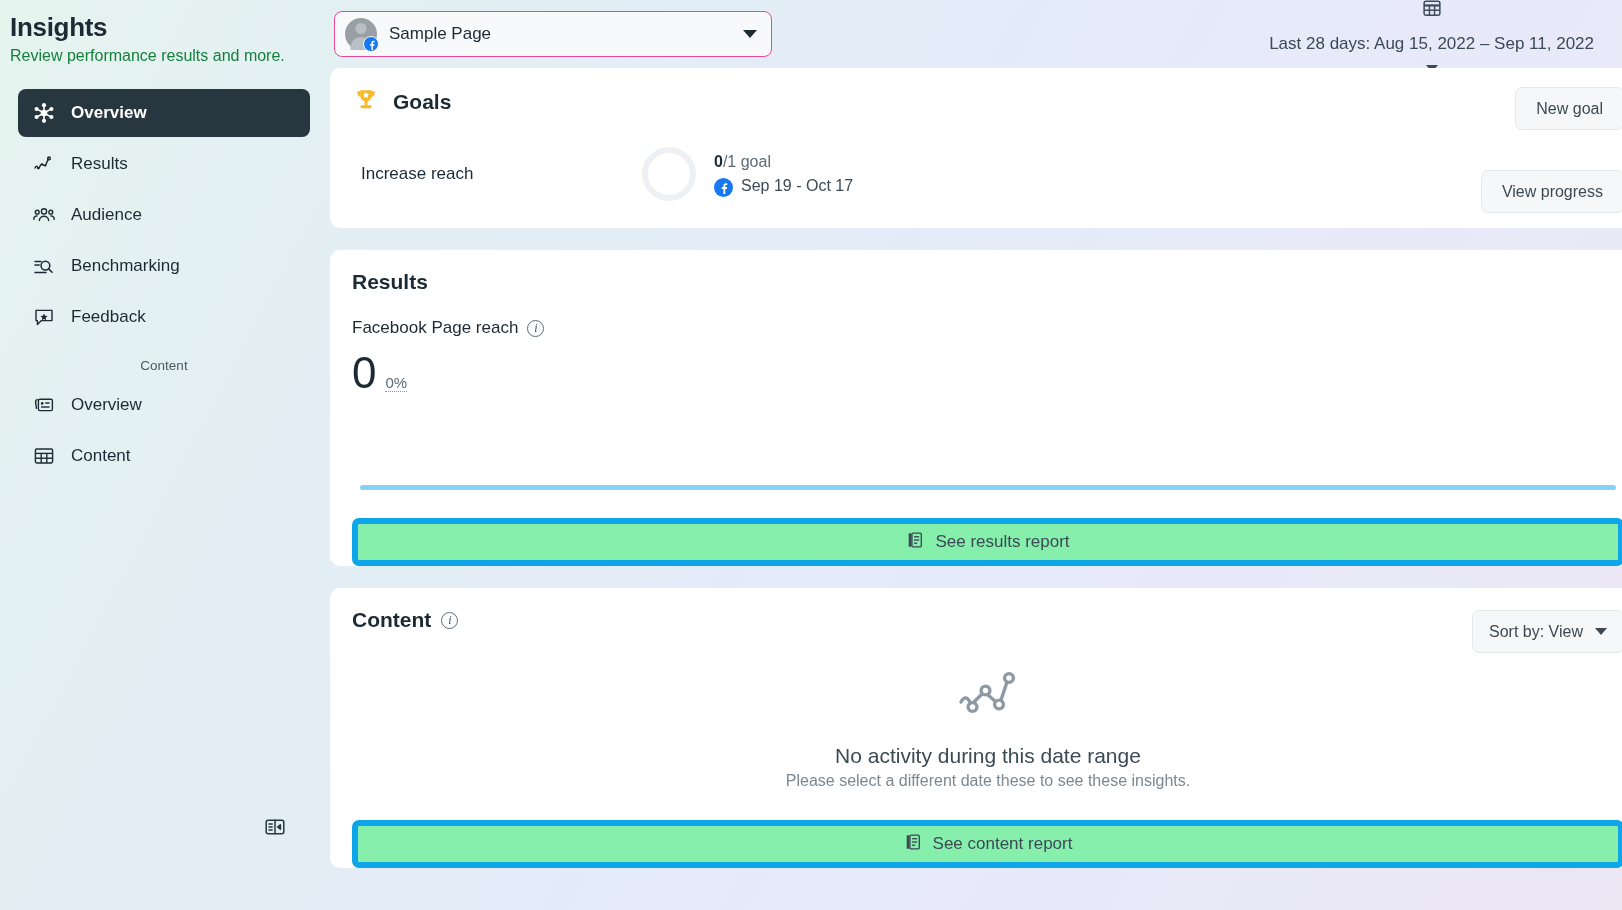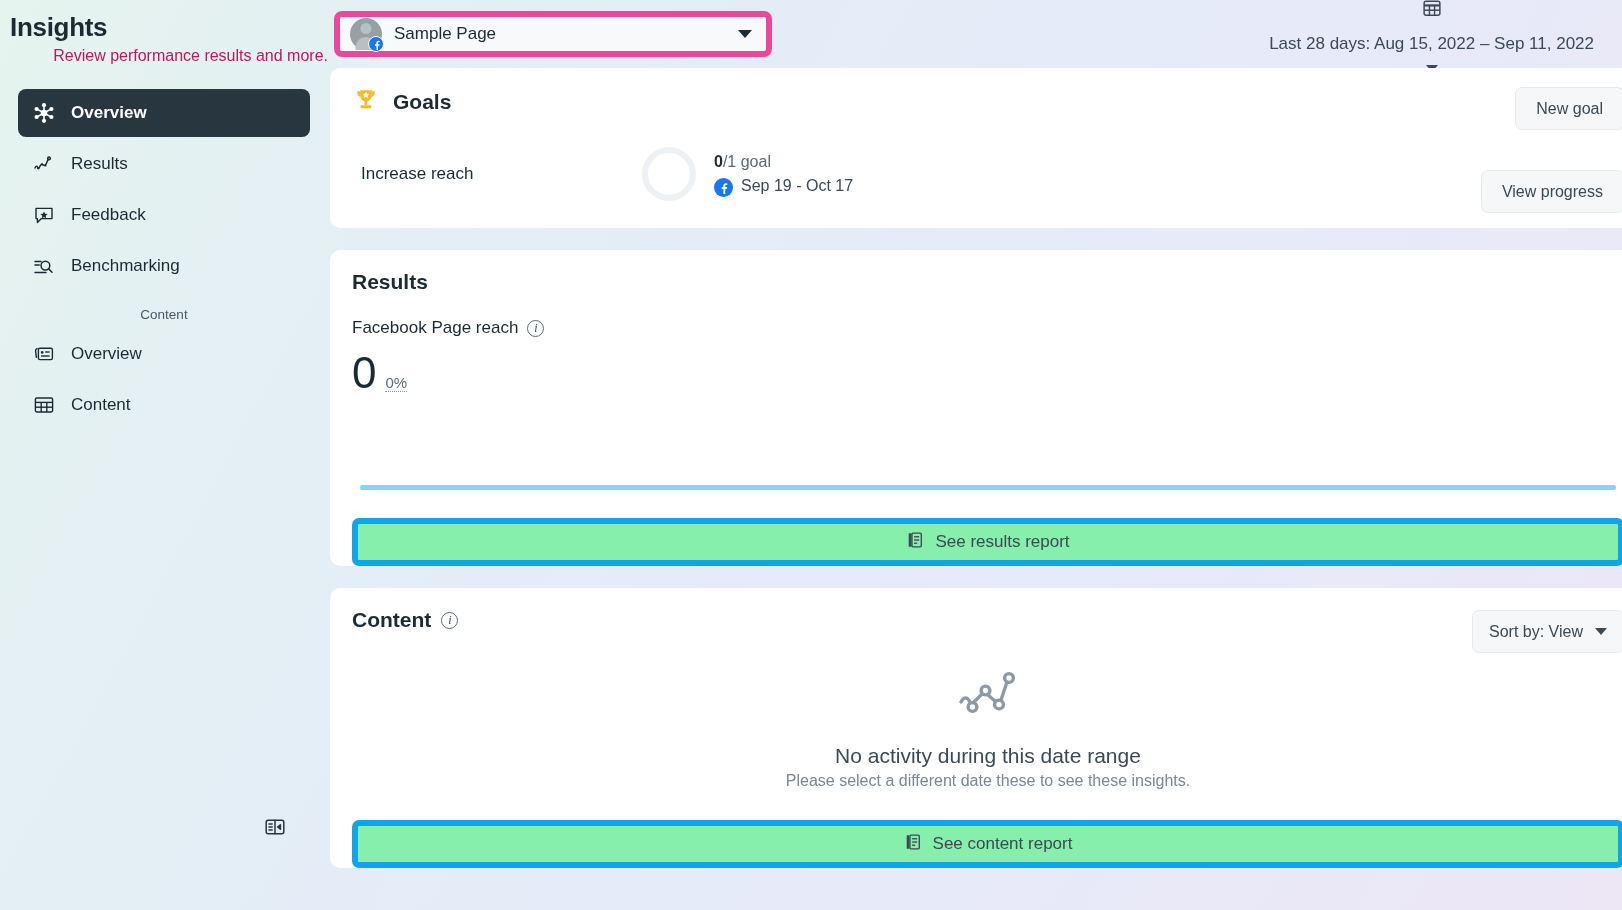--- a/index.html
+++ b/index.html
@@ -35,24 +35,23 @@
   }
   .brand-title {
     font-size: 26px;
     font-weight: bold;
     color: #1c2b33;
     letter-spacing: -0.3px;
     line-height: 34px;
   }
   .brand-sub {
     font-size: 16px;
-    color: #be185d;
+    color: #15803d;
     line-height: 22px;
     margin-top: 1px;
-    text-align: right;
   }
   .nav {
     margin-top: 22px;
     padding: 0 18px 0 18px;
     text-align: center;
   }
   .nav-item {
     display: flex;
     align-items: center;
     gap: 15px;
@@ -104,21 +103,21 @@
     height: 68px;
     display: flex;
     align-items: center;
     padding: 0 28px 0 6px;
     position: relative;
   }
   .page-select {
     width: 438px;
     height: 46px;
     background: #f7f9fa;
-    border: 6px solid #ec4899;
+    border: 1px solid #ec4899;
     border-radius: 8px;
     display: flex;
     align-items: center;
     padding: 0 14px 0 10px;
     cursor: pointer;
     gap: 12px;
   }
   .avatar {
     width: 32px; height: 32px;
     border-radius: 50%;
@@ -406,42 +405,55 @@
           <path d="M3 16c1-2.4 2.2-2.4 3 0 .8 2.2 2-3 3.4-3.6 1.3-.6 2.2 1.6 3.6 1 1.4-.6 2-4.4 3.4-6.2"></path>
           <circle cx="6.2" cy="16.2" r="1.1" fill="#1c2b33" stroke="none"></circle>
           <circle cx="10" cy="12.4" r="1.1" fill="#1c2b33" stroke="none"></circle>
           <circle cx="13.4" cy="13.4" r="1.1" fill="#1c2b33" stroke="none"></circle>
           <circle cx="17" cy="6.4" r="1.3"></circle>
         </svg>
       </span>
       <span class="nav-label">Results</span>
     </div>
 
-
     <div class="nav-item">
       <span class="ico">
-        <svg width="24" height="24" viewBox="0 0 24 24" fill="none" stroke="#1c2b33" stroke-width="1.4" stroke-linejoin="round">
-          <path d="M4 5.4h16v10.2H9.4L5.4 19.4v-3.8H4z"></path>
-          <path d="M12 8.4l1.1 2.3 2.5.3-1.9 1.7.5 2.5-2.2-1.3-2.2 1.3.5-2.5-1.9-1.7 2.5-.3z" fill="#1c2b33" stroke="none"></path>
-        </svg>
-      </span>
-      <span class="nav-label">Feedback</span>
+        <svg width="24" height="24" viewBox="0 0 24 24" fill="none" stroke="#1c2b33" stroke-width="1.4" stroke-linecap="round">
+          <circle cx="12" cy="8.4" r="2.6"></circle>
+          <path d="M7.4 17.6c0-2.6 2.1-4.3 4.6-4.3s4.6 1.7 4.6 4.3"></path>
+          <circle cx="5.2" cy="9.2" r="1.9"></circle>
+          <path d="M1.8 16.4c0-2.1 1.5-3.5 3.4-3.5"></path>
+          <circle cx="18.8" cy="9.2" r="1.9"></circle>
+          <path d="M22.2 16.4c0-2.1-1.5-3.5-3.4-3.5"></path>
+        </svg>
+      </span>
+      <span class="nav-label">Audience</span>
     </div>
 
     <div class="nav-item">
       <span class="ico">
         <svg width="24" height="24" viewBox="0 0 24 24" fill="none" stroke="#1c2b33" stroke-width="1.5" stroke-linecap="round">
           <line x1="3" y1="7.6" x2="9" y2="7.6"></line>
           <line x1="3" y1="11" x2="7.2" y2="11"></line>
           <circle cx="13.4" cy="11.6" r="4.4"></circle>
           <line x1="16.7" y1="14.9" x2="20" y2="18.2"></line>
           <line x1="3" y1="18.6" x2="14" y2="18.6"></line>
         </svg>
       </span>
       <span class="nav-label">Benchmarking</span>
+    </div>
+
+    <div class="nav-item">
+      <span class="ico">
+        <svg width="24" height="24" viewBox="0 0 24 24" fill="none" stroke="#1c2b33" stroke-width="1.4" stroke-linejoin="round">
+          <path d="M4 5.4h16v10.2H9.4L5.4 19.4v-3.8H4z"></path>
+          <path d="M12 8.4l1.1 2.3 2.5.3-1.9 1.7.5 2.5-2.2-1.3-2.2 1.3.5-2.5-1.9-1.7 2.5-.3z" fill="#1c2b33" stroke="none"></path>
+        </svg>
+      </span>
+      <span class="nav-label">Feedback</span>
     </div>
 
     <div class="nav-group-label">Content</div>
 
     <div class="nav-item">
       <span class="ico">
         <svg width="24" height="24" viewBox="0 0 24 24" fill="none" stroke="#1c2b33" stroke-width="1.4" stroke-linejoin="round">
           <path d="M5.6 6.4C4 6.9 3.4 8 3.6 9.4l.9 6.4"></path>
           <rect x="6.4" y="6.2" width="14" height="11.4" rx="1.6"></rect>
           <circle cx="10.2" cy="10.4" r="1.3" fill="#1c2b33" stroke="none"></circle>

